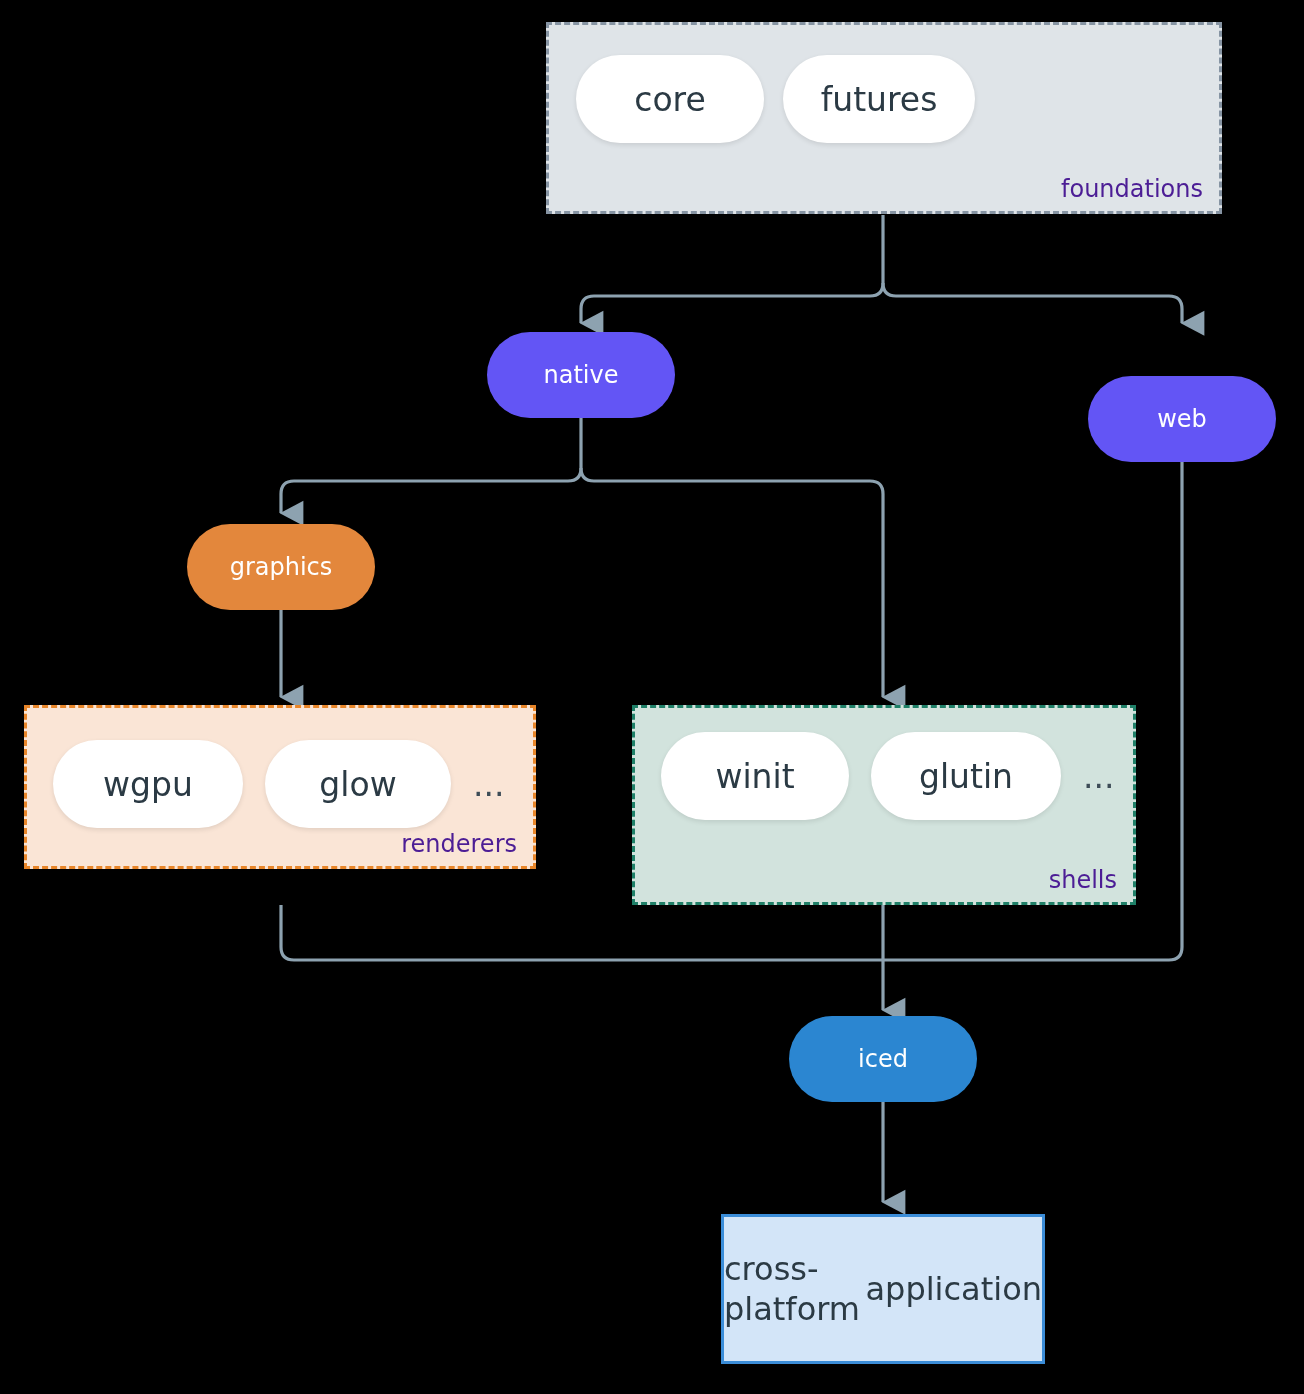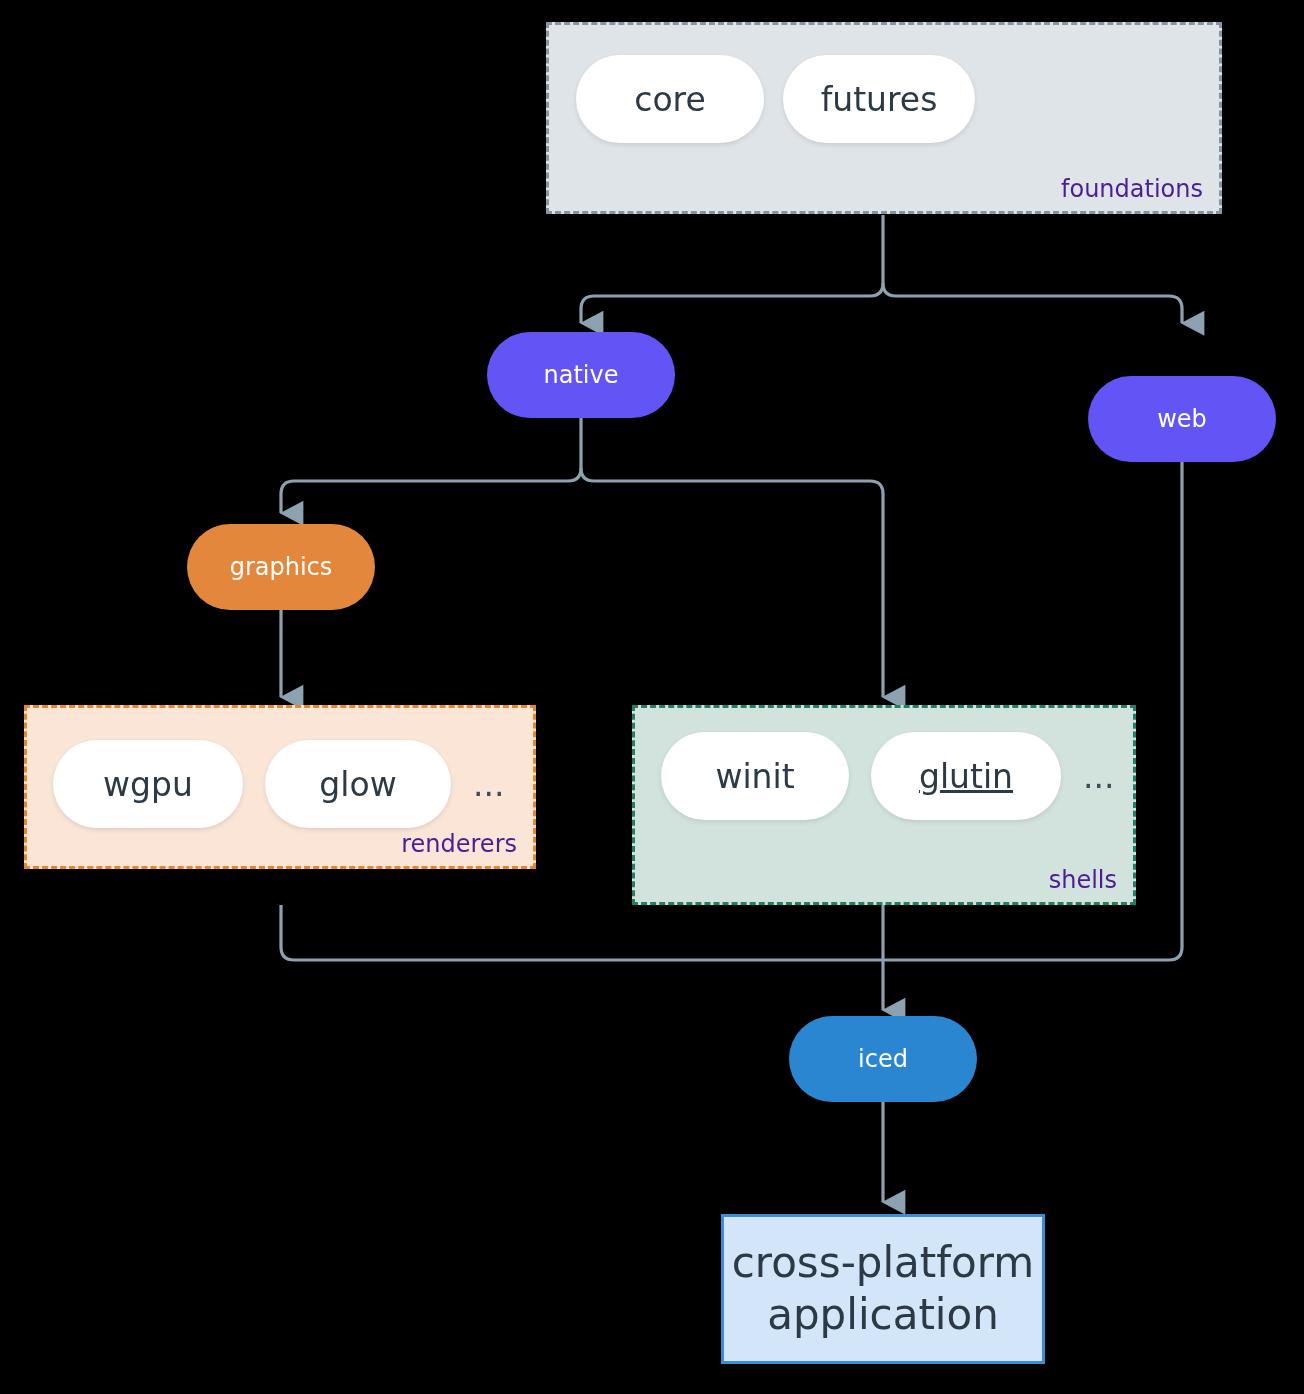--- a/index.html
+++ b/index.html
@@ -79,24 +79,24 @@
     color: #ffffff;
     font-size: 24px;
     box-sizing: border-box;
   }
 
   
   .rect-node {
     position: absolute;
     box-sizing: border-box;
     display: flex;
-    flex-direction: column;
+    flex-direction: row;
     align-items: center;
     justify-content: center;
-    font-size: 42px;
+    font-size: 32px;
     line-height: 1.25;
     color: #2b3a44;
   }
 </style>
 </head>
 <body>
 
 <div id="canvas">
 
   <svg id="edges" viewBox="0 0 1304 1394" xmlns="http://www.w3.org/2000/svg">
@@ -148,21 +148,21 @@
       <div class="ellipsis">...</div>
     </div>
     <div class="cluster-label">renderers</div>
   </div>
 
   <div class="cluster" style="left:632px; top:705px; width:504px; height:200px; background:#d2e3dd; border-color:#1f8068;">
     <div class="cluster-row" style="left:26px; top:24px; gap:22px;">
       <div class="pill-white" style="width:188px;">
         <span>winit</span>
       </div>
-      <div class="pill-white" style="width:190px;text-decoration:underline;">
+      <div class="pill-white" style="width:190px;">
         <span>glutin</span>
       </div>
       <div class="ellipsis">...</div>
     </div>
     <div class="cluster-label">shells</div>
   </div>
 
   <div class="node" style="left:487px; top:332px; width:188px; height:86px; background:#6355f5;">
     <span>native</span>
   </div>

